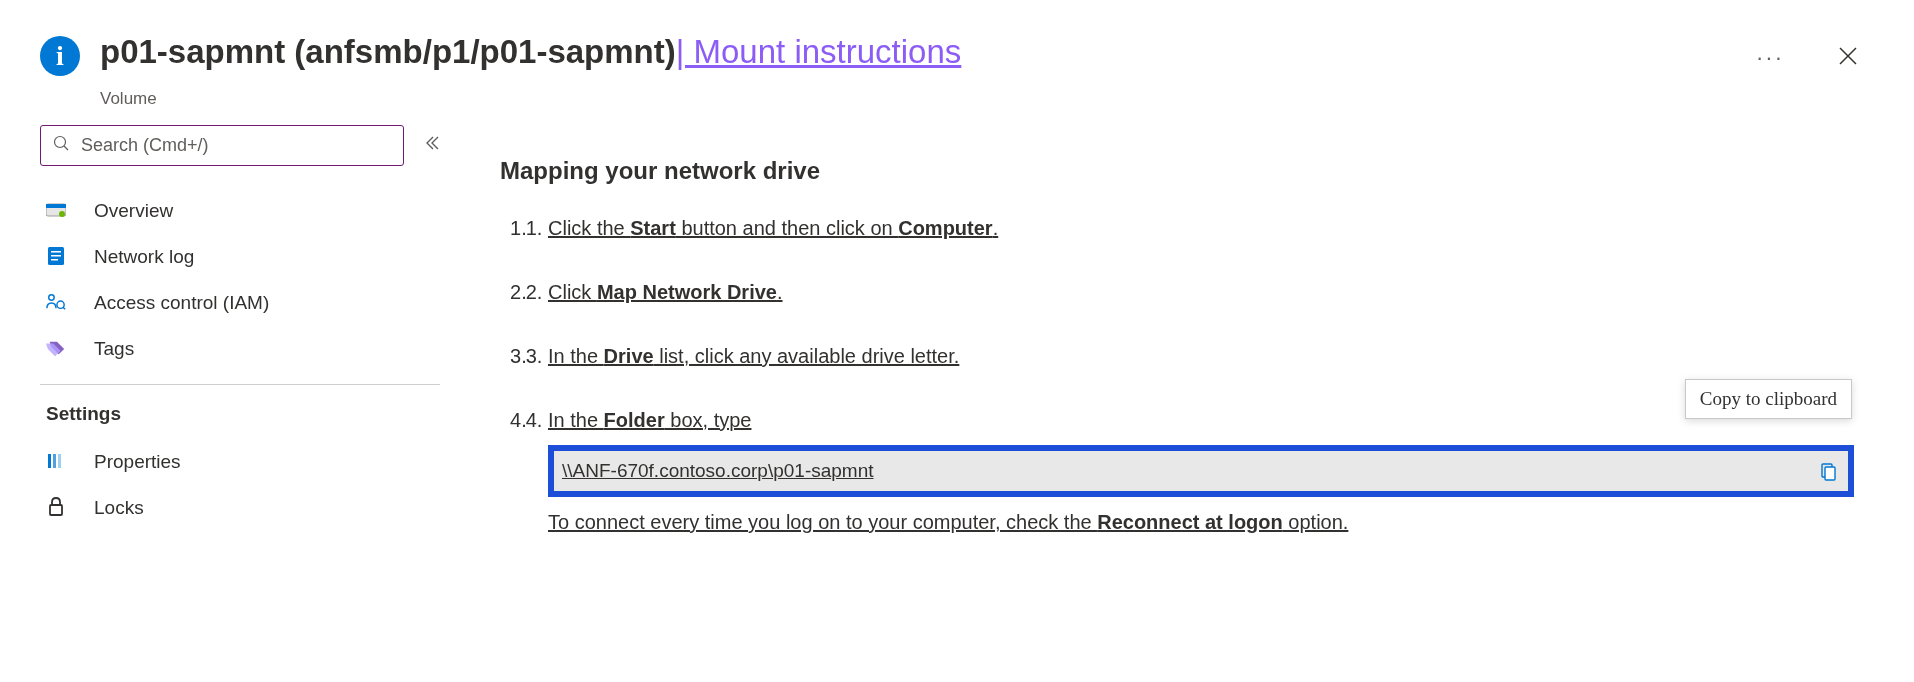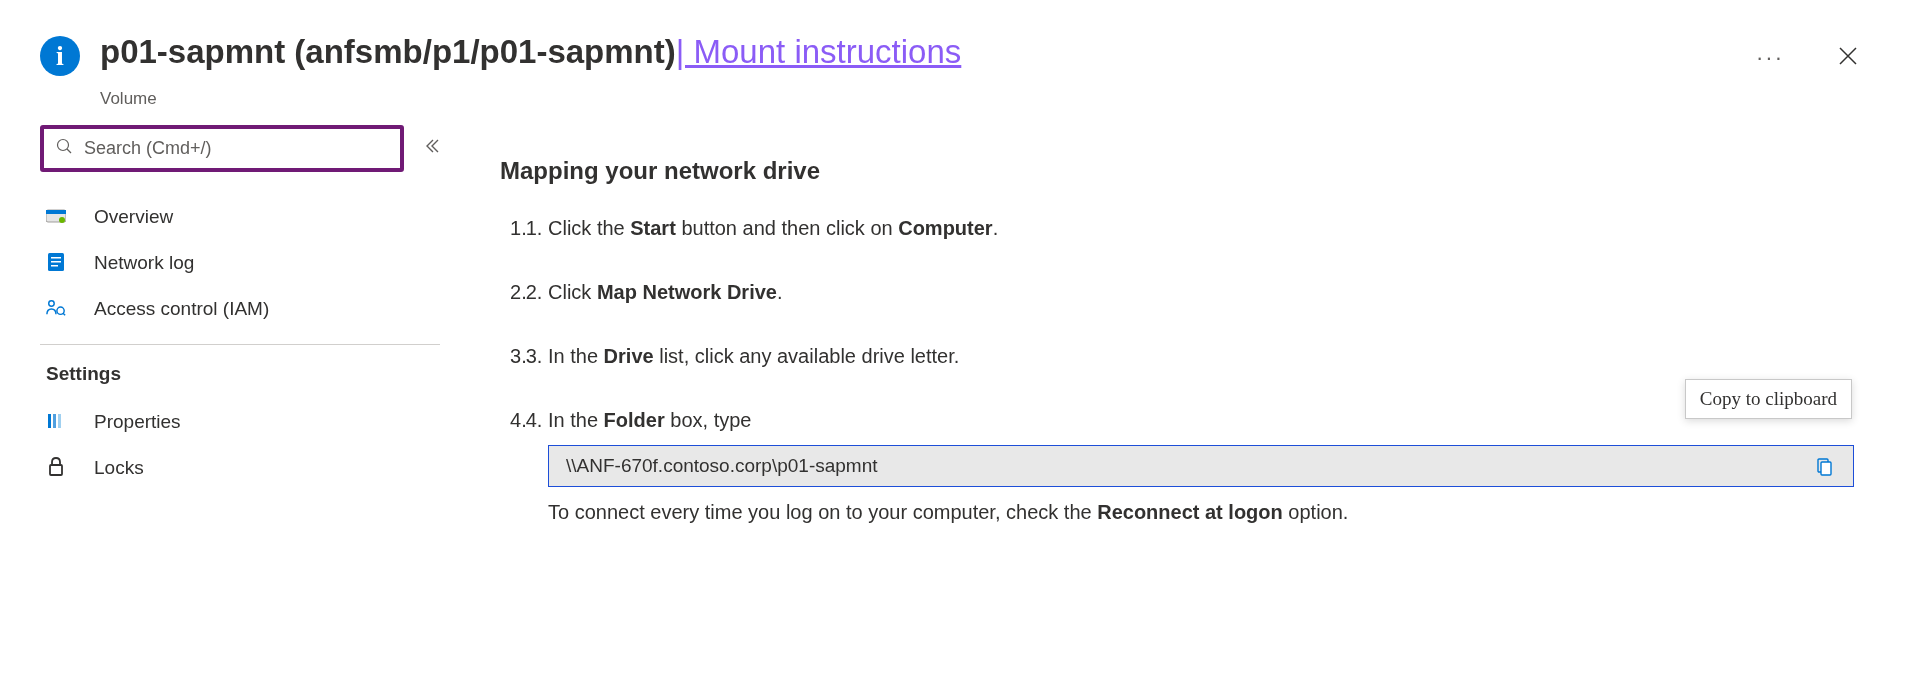--- a/index.html
+++ b/index.html
@@ -107,21 +107,21 @@
     
     .search-row {
       display: flex;
       align-items: center;
       gap: 20px;
       margin-bottom: 22px;
     }
     
     .search-box {
       flex: 1;
-      border: 4px solid #701a75;
+      border: 1px solid #701a75;
       border-radius: 3px;
       padding: 8px 12px;
       display: flex;
       align-items: center;
       gap: 10px;
     }
     
     .search-icon {
       color: #605e5c;
       font-size: 16px;
@@ -188,20 +188,21 @@
     .content-title {
       font-size: 24px;
       font-weight: 700;
       color: #323130;
       margin-bottom: 28px;
     }
     
     .instructions {
       counter-reset: step;
       padding-left: 48px;
+      text-decoration: underline;
     }
     
     .step {
       counter-increment: step;
       position: relative;
       font-size: 20px;
       color: #323130;
       margin-bottom: 34px;
       line-height: 1.5;
     }
@@ -214,22 +215,22 @@
     }
     
     .step strong {
       font-weight: 700;
     }
     
     .path-box {
       display: flex;
       align-items: center;
       background: #e8e8e8;
-      border: 1px solid #1d4ed8;
-      padding: 6px 17px;
+      border: 6px solid #1d4ed8;
+      padding: 6px 8px;
       margin-top: 10px;
       width: 100%;
     }
     
     .path-text {
       font-size: 19px;
       flex: 1;
       color: #323130;
     }
     
@@ -327,20 +328,29 @@
         <svg width="22" height="20" viewBox="0 0 22 20">
             <circle cx="6" cy="5" r="3" fill="none" stroke="#0078d4" stroke-width="1.6"></circle>
             <path d="M1 17 Q1 11 6 11 Q11 11 11 17" fill="none" stroke="#0078d4" stroke-width="1.6"></path>
             <circle cx="16" cy="13" r="4" fill="none" stroke="#0078d4" stroke-width="1.6"></circle>
             <path d="M18.5 15.5 L21 18" stroke="#0078d4" stroke-width="1.6"></path>
           </svg>
       </span>
       <span class="nav-label">Access control (IAM)</span>
     </div>
 
+    <div class="nav-item">
+      <span class="nav-icon">
+        <svg width="22" height="18" viewBox="0 0 22 18">
+            <path d="M2 2 L10 2 L18 10 L12 16 L4 8 Z" fill="#8661c5" transform="translate(2,0)"></path>
+            <path d="M0 4 L8 4 L16 12 L10 18 L2 10 Z" fill="#b4a0ff" opacity="0.8"></path>
+          </svg>
+      </span>
+      <span class="nav-label">Tags</span>
+    </div>
 
     <div class="divider"></div>
     <div class="section-title">Settings</div>
 
     <div class="nav-item">
       <span class="nav-icon">
         <svg width="18" height="18" viewBox="0 0 18 18">
             <rect x="1" y="2" width="3" height="14" fill="#0078d4"></rect>
             <rect x="6" y="2" width="3" height="14" fill="#50a0e0"></rect>
             <rect x="11" y="2" width="3" height="14" fill="#a0d0f0"></rect>

